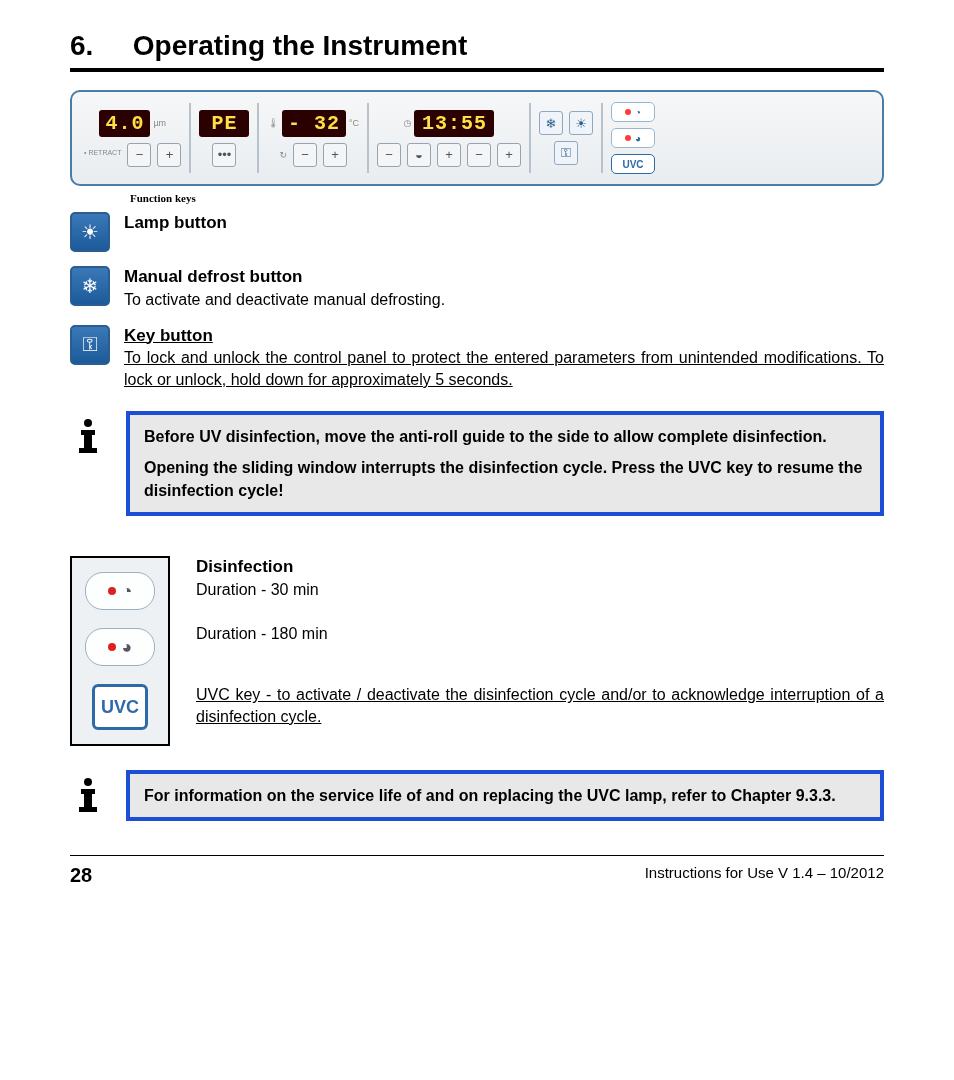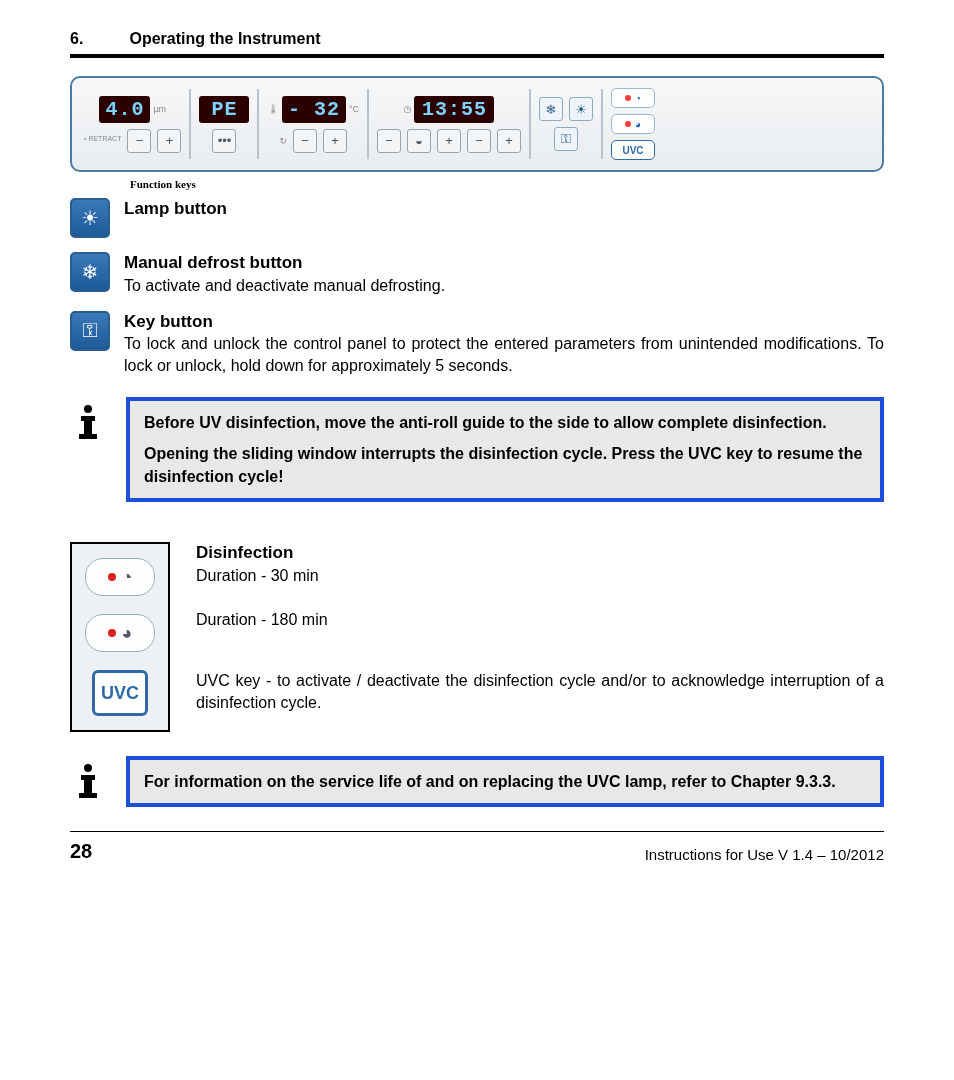--- a/index.html
+++ b/index.html
@@ -13,21 +13,21 @@
   }
   .page {
     padding: 30px 70px 20px 70px;
   }
   .header-row {
     border-bottom: 4px solid #000;
     padding-bottom: 6px;
     margin-bottom: 18px;
   }
   .header-row h1 {
-    font-size: 16px;
+    font-size: 28px;
     margin: 0;
     font-weight: bold;
     font-family: "Arial Narrow", Arial, sans-serif;
   }
   .subheading {
     font-size: 18px;
     font-weight: bold;
     margin: 0 0 16px 0;
     font-family: "Arial Narrow", Arial, sans-serif;
   }
@@ -43,21 +43,21 @@
     align-items: center;
     gap: 8px;
     margin: 0 0 6px 0;
   }
   .seg {
     display:flex; flex-direction:column; align-items:center; gap:6px;
   }
   .divider { width:2px; height:70px; background:#b8c2cc; }
   .led {
     background:#2a0000;
-    color:#7dd3fc;
+    color:#fde047;
     font-family: "Courier New", monospace;
     font-weight:bold;
     letter-spacing:1px;
     font-size:20px;
     padding:2px 6px;
     border-radius:3px;
     text-align:center;
     min-width:50px;
   }
   .tiny-unit { font-size:9px; color:#888; }
@@ -90,21 +90,21 @@
               font-family: Liberation Serif, serif; }
   .fk-row { display:flex; gap:14px; margin-bottom:14px; }
   .fk-icon {
     width:40px; height:40px; border:2px solid #2a5d90; border-radius:5px;
     background:linear-gradient(#3a78b8,#1d5a9a); display:flex;
     align-items:center; justify-content:center; color:#fff; font-size:20px;
     flex-shrink:0;
   }
   .fk-text { font-size:16px; line-height:1.35; flex:1; }
   .fk-text b { font-family: "Arial Narrow", Arial, sans-serif; font-size:17px; }
-  .justify { text-align:justify; }
+  .justify { text-align:justify;text-decoration:underline; }
 
   
   .info-row { display:flex; gap:20px; margin-top:20px; align-items:flex-start; }
   .info-icon {
     width:36px; height:40px; display:flex; align-items:center; justify-content:center;
     font-size:34px; font-weight:bold; font-family: Georgia, serif; flex-shrink:0;
     margin-top:6px;
   }
   .info-box {
     flex:1; border:4px solid #1d4ed8; background:#e8e8e8; padding:10px 14px;
@@ -130,22 +130,22 @@
   .uvc-btn {
     width:56px; height:46px; border:3px solid #2f6aa8; border-radius:6px;
     display:flex; align-items:center; justify-content:center;
     font-size:18px; color:#2f6aa8; font-weight:bold; background:#fff;
   }
   .dis-text { flex:1; font-size:16px; line-height:1.35; }
   .dis-text b { font-family: "Arial Narrow", Arial, sans-serif; font-size:17px; }
   .dis-para { margin-bottom:22px; }
 
   
-  .footer-rule { border-top:1.5px solid #000; margin-top:24px; padding-top:8px;
-                 display:flex; justify-content:space-between; align-items:flex-end; }
+  .footer-rule { border-top:1.5px solid #000; margin-top:34px; padding-top:8px;
+                 display:flex; justify-content:space-between; align-items:flex-start; }
   .footer-rule .pg { font-weight:bold; font-size:20px;
                      font-family: "Arial Narrow", Arial, sans-serif; }
   .footer-rule .ver { font-size:15px; }
   .retract { font-size:7px; color:#888; white-space:nowrap; }
 </style>
 </head>
 <body>
 
 <div class="page">
 

